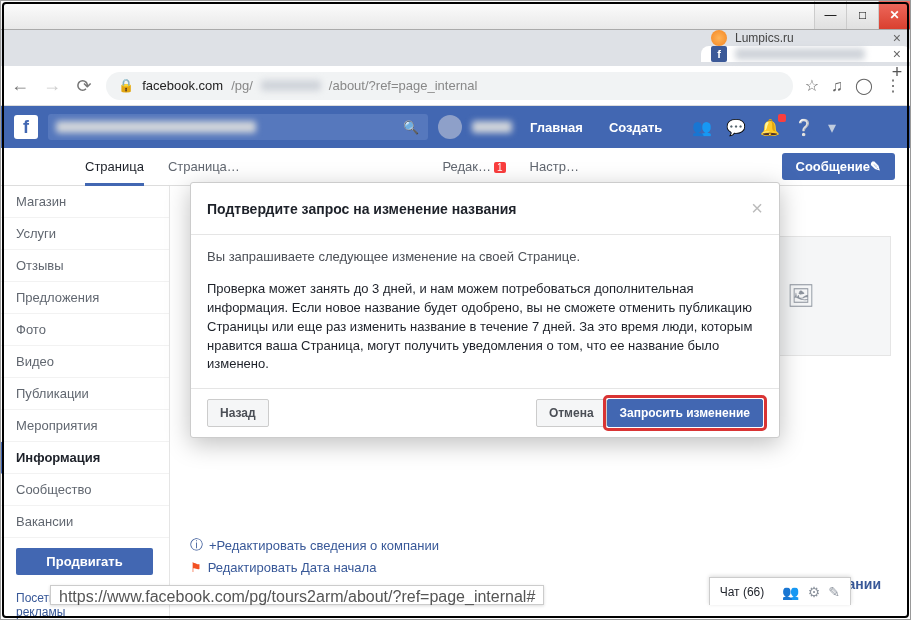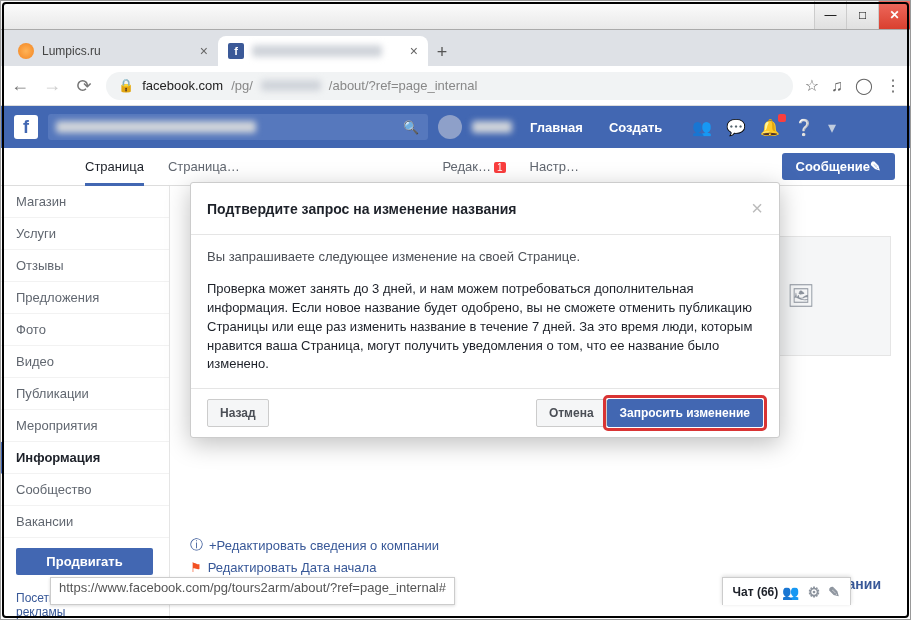--- a/index.html
+++ b/index.html
@@ -4,21 +4,21 @@
 <style>
 * { box-sizing: border-box; margin: 0; padding: 0; }
 body { font-family: "Segoe UI", Helvetica, Arial, sans-serif; font-size: 13px; background: #fff; width: 911px; height: 620px; overflow: hidden; position: relative; }
 
 
 .win-titlebar { height: 30px; background: linear-gradient(#fdfdfd,#e9e9e9); border: 1px solid #aaa; display: flex; justify-content: flex-end; align-items: stretch; }
 .win-btn { width: 32px; display: flex; align-items: center; justify-content: center; border-left: 1px solid #ccc; font-size: 12px; background: linear-gradient(#f5f5f5,#e0e0e0); }
 .win-close { background: linear-gradient(#ef6b5f,#d9402f); color: #fff; font-weight: bold; }
 
 
-.tabstrip { height: 36px; background: #dee1e6; display: flex; align-items: flex-end; padding-left: 8px; gap: 0; }
+.tabstrip { height: 36px; background: #dee1e6; display: flex; align-items: flex-end; padding-left: 8px; gap: 0; flex-direction: column; }
 .tab { width: 210px; height: 30px; border-radius: 8px 8px 0 0; display: flex; align-items: center; padding: 0 10px; gap: 8px; font-size: 12px; color: #444; position: relative; }
 .tab.active { background: #fff; }
 .tab.inactive { background: #dee1e6; }
 .tab-close { margin-left: auto; color: #666; font-size: 14px; }
 .newtab { width: 28px; height: 28px; display: flex; align-items: center; justify-content: center; color: #555; font-size: 18px; }
 .favicon { width: 16px; height: 16px; border-radius: 50%; display: inline-block; }
 .fav-orange { background: radial-gradient(circle,#ffb357,#f38522); }
 .fav-fb { background: #3b5998; color:#fff; font-size:11px; font-weight:bold; text-align:center; line-height:16px; border-radius:2px; }
 
 
@@ -69,24 +69,24 @@
 .change-label { color:#8d949e; font-size:12px; margin-bottom:4px; }
 .blur-line { height:16px; border-radius:4px; background:#e4e6eb; filter: blur(2px); margin-bottom:14px; width:240px; }
 .blur-line.short { width:170px; margin-bottom:0; }
 .modal-text { color:#1d2129; line-height:1.45; margin-top:16px; }
 .modal-foot { padding: 10px 16px; border-top:1px solid #e5e5e5; display:flex; align-items:center; }
 .btn { padding: 6px 12px; border:1px solid #ccc; background:#f5f6f7; font-weight:bold; color:#4b4f56; border-radius:2px; font-size:12px; }
 .btn.primary { background:#4267b2; border-color:#4267b2; color:#fff; position:relative; }
 .primary-outline { position:absolute; inset:-5px; border:3px solid #d93434; border-radius:5px; pointer-events:none; }
 
 
-.statusbar { position:absolute; left:50px; bottom:15px; height:28px; background:#fff; border:1px solid #ccc; padding:2px 8px; font-size:13px; color:#555; box-shadow:0 1px 3px rgba(0,0,0,.15); }
-
-
-.chat-dock { position:absolute; right:60px; bottom:15px; height:28px; background:#fff; border:1px solid #ccc; border-bottom:none; box-shadow:0 -1px 4px rgba(0,0,0,.15); display:flex; align-items:center; padding:5px 10px; gap:4px; font-size:12px; font-weight:bold; color:#1d2129; }
+.statusbar { position:absolute; left:50px; bottom:15px; height:20px; background:#fff; border:1px solid #ccc; padding:2px 8px; font-size:16px; color:#555; box-shadow:0 1px 3px rgba(0,0,0,.15); }
+
+
+.chat-dock { position:absolute; right:60px; bottom:15px; height:28px; background:#fff; border:1px solid #ccc; border-bottom:none; box-shadow:0 -1px 4px rgba(0,0,0,.15); display:flex; align-items:center; padding:5px 10px; gap:18px; font-size:12px; font-weight:normal; color:#1d2129; }
 .chat-icons { color:#8d949e; font-size:14px; display:flex; gap:8px; }
 
 
 .app-frame { border:1px solid #9a9a9a; position:absolute; inset:0; pointer-events:none; }
 .outer-outline { position:absolute; inset:2px; border:2px solid #000; border-radius:4px; pointer-events:none; z-index:999; }
 
 .blur-text { background:#d0d4da; filter:blur(3px); color:transparent; border-radius:3px; }
 </style>
 </head>
 <body>

